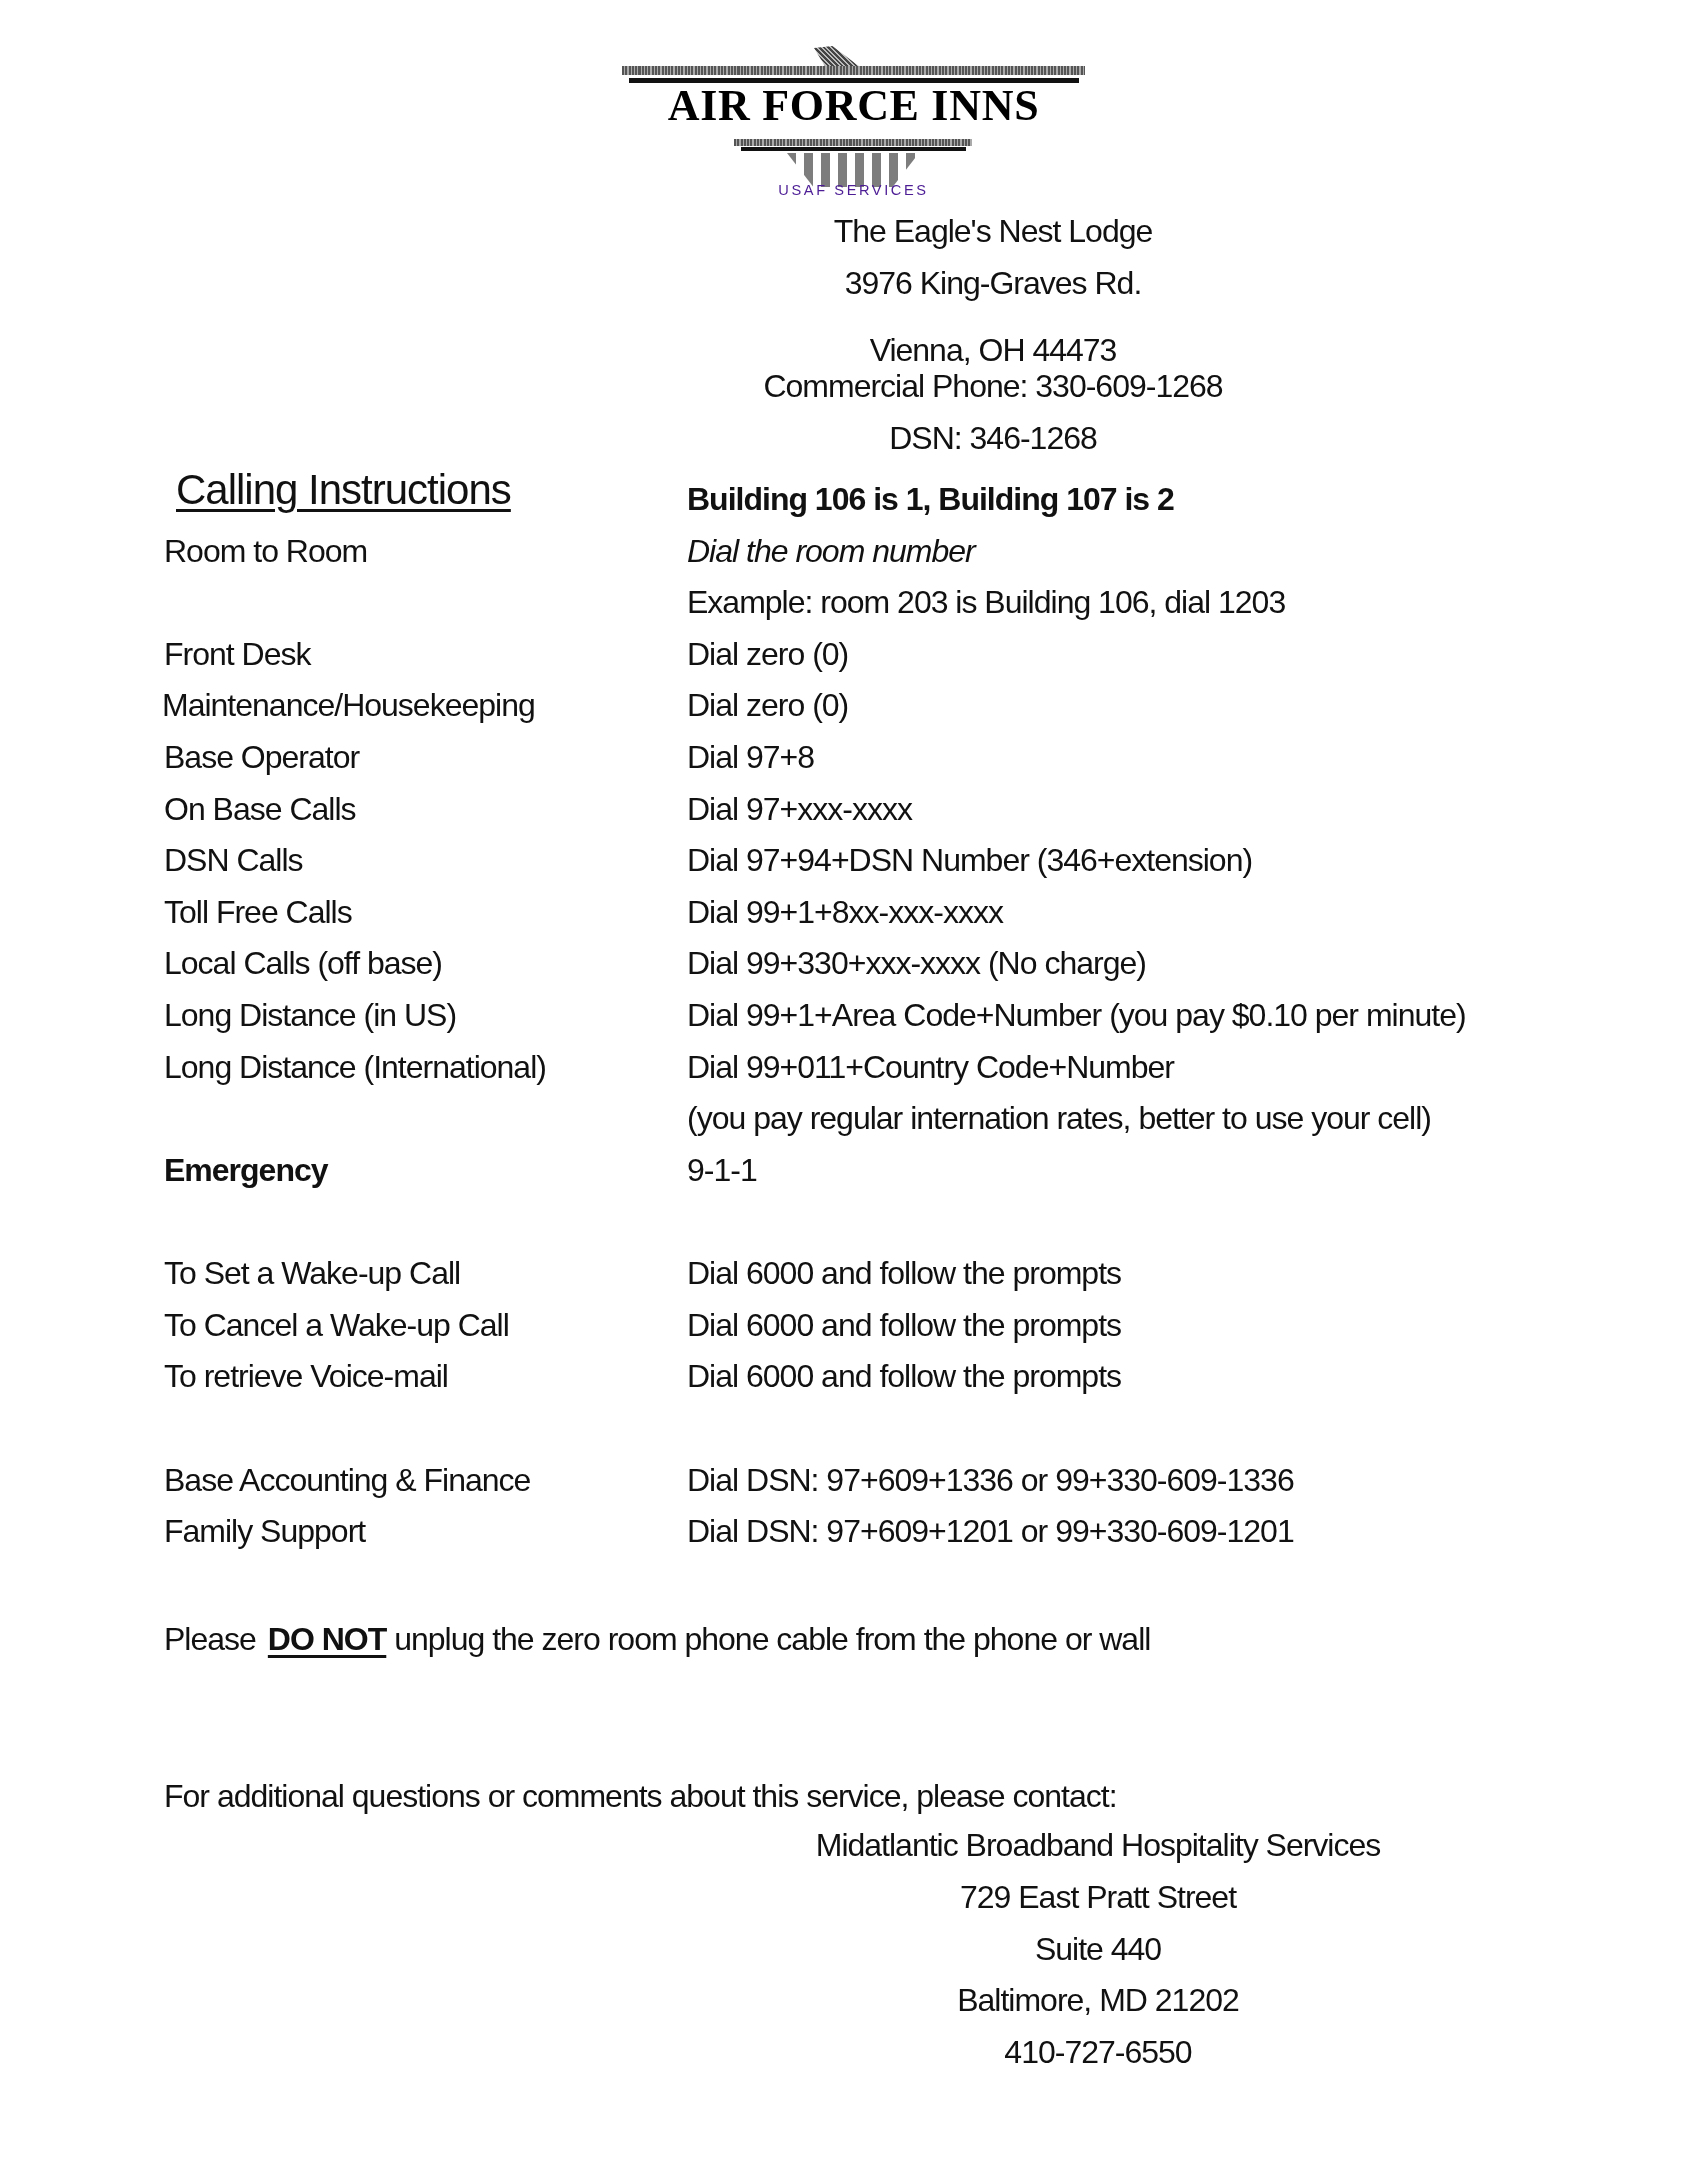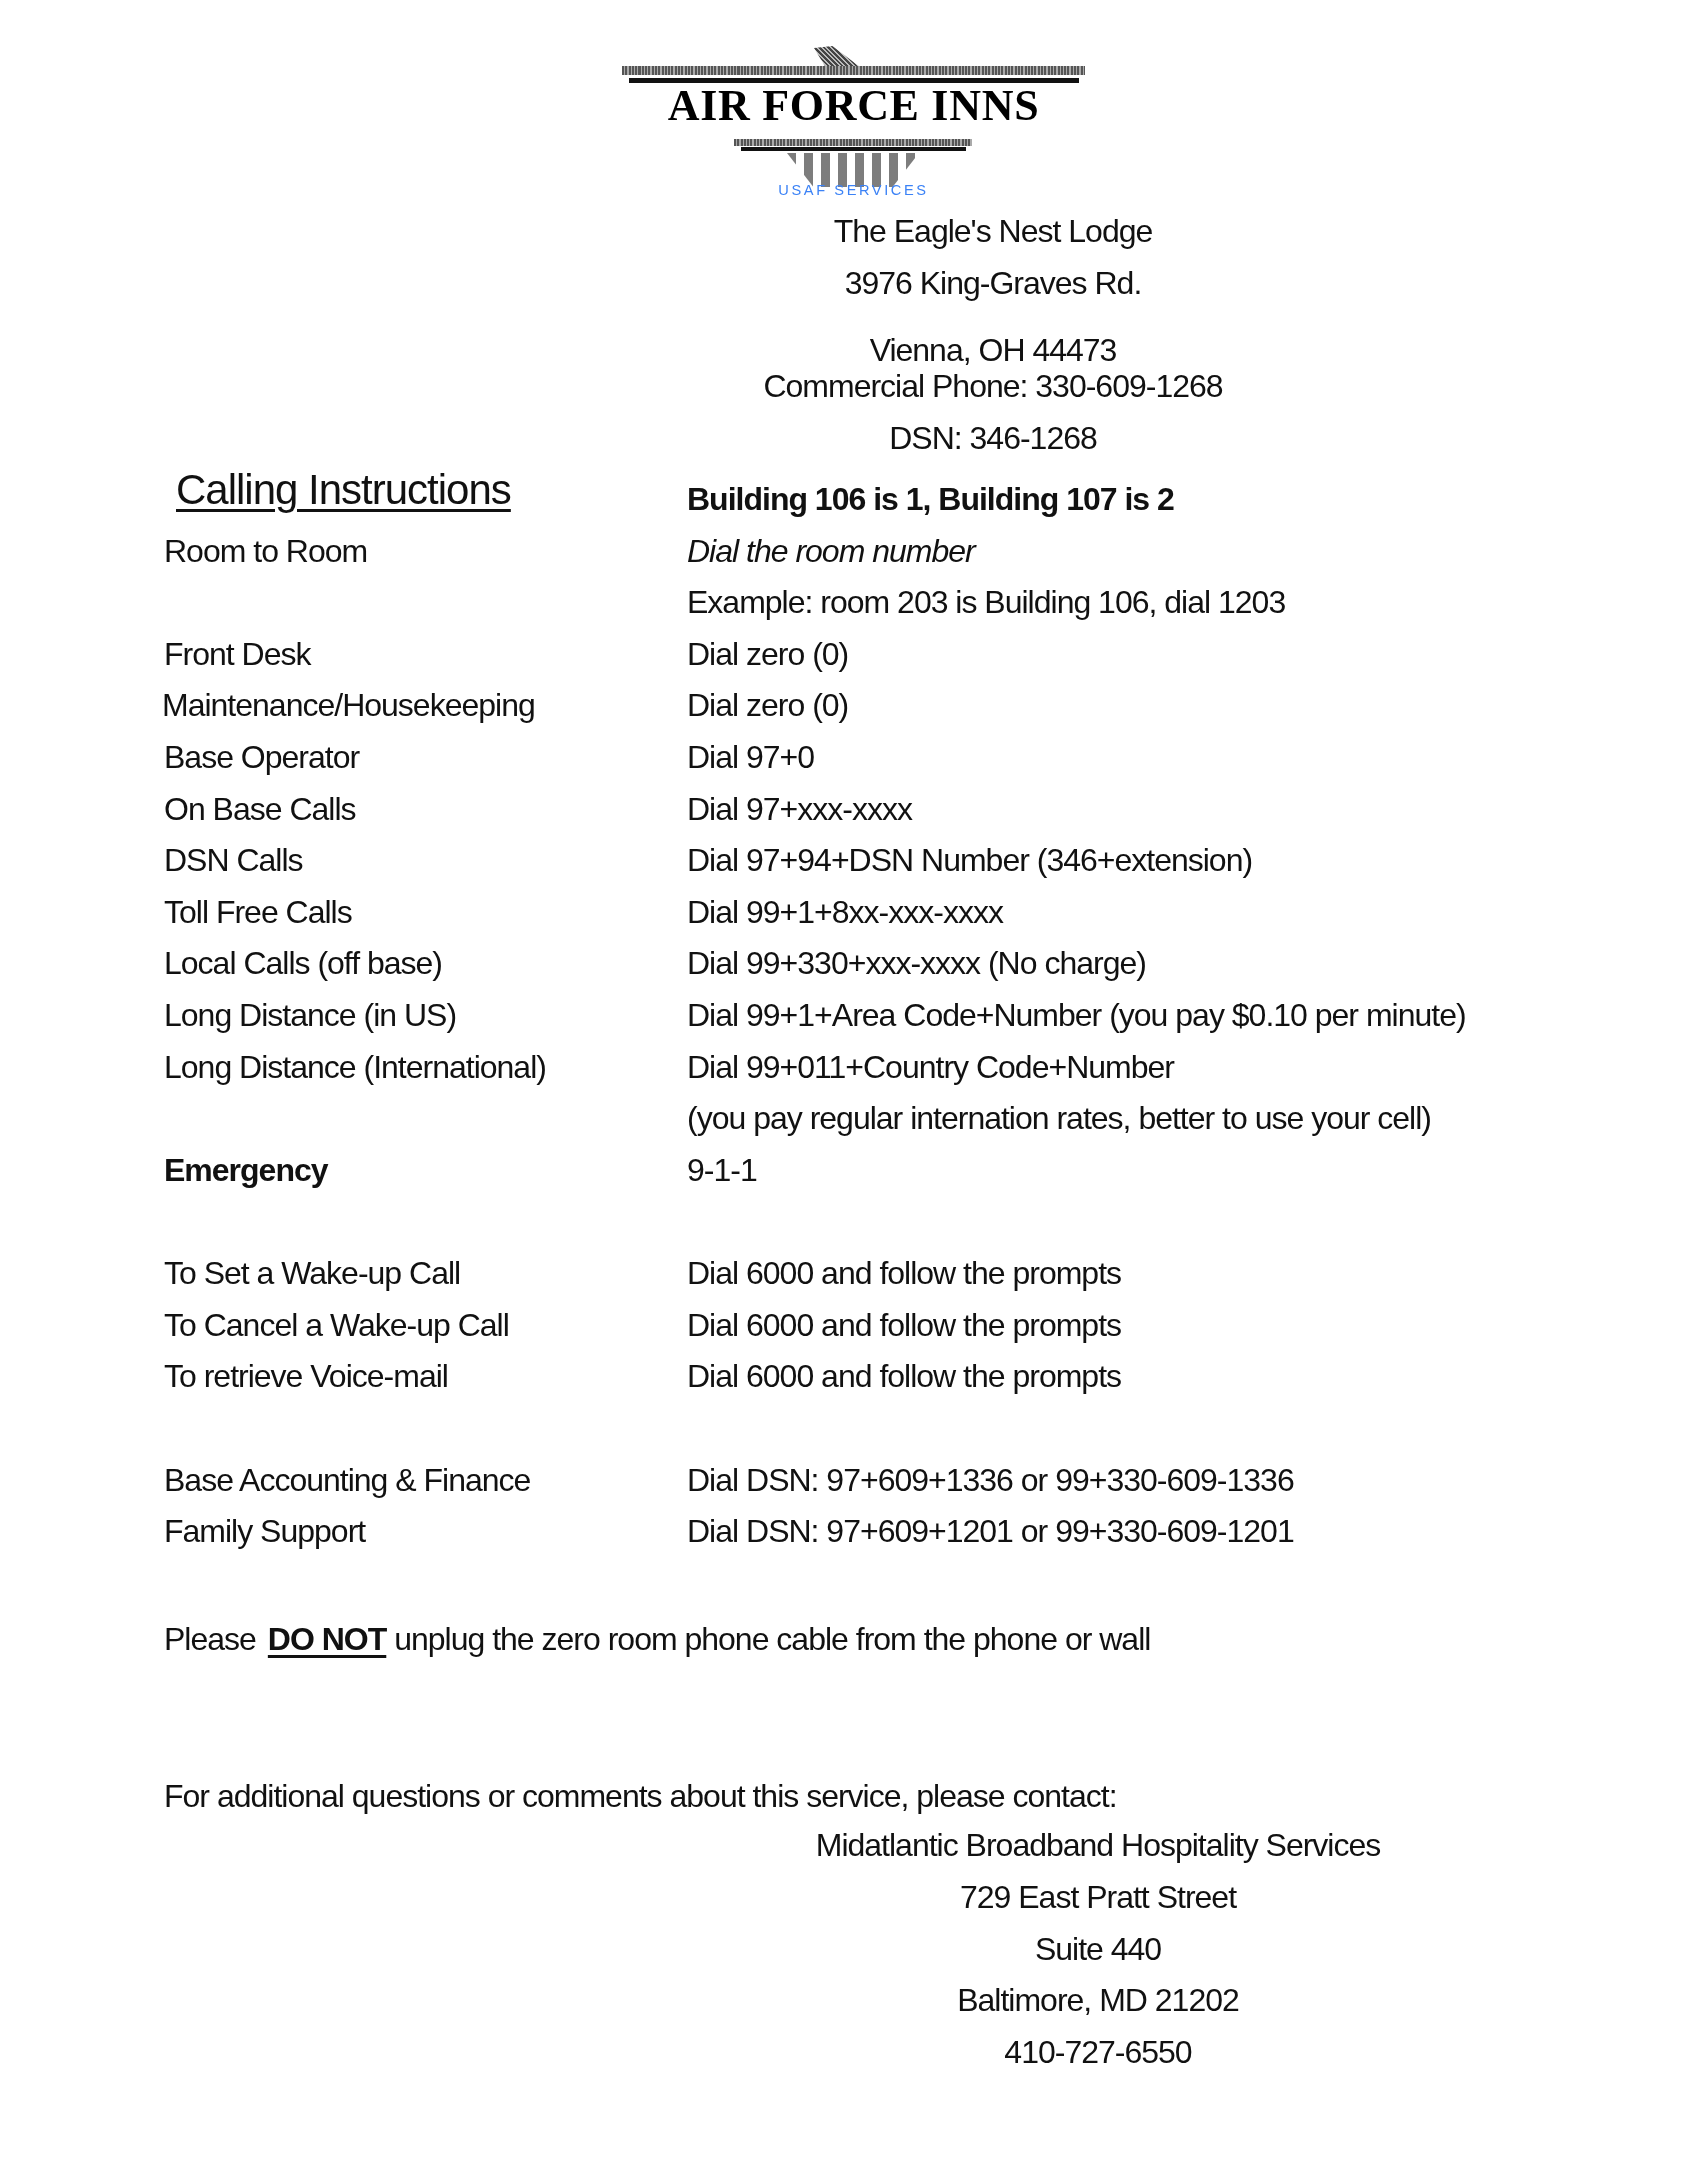--- a/index.html
+++ b/index.html
@@ -20,21 +20,21 @@
   #logo .title { position:absolute; left:0; top:34px; width:463px; text-align:center;
                  font-family:"Liberation Serif", "DejaVu Serif", serif; font-weight:bold;
                  font-size:44px; letter-spacing:0.7px; color:#000000; }
   #logo .bar3 { position:absolute; left:112px; top:93px; width:238px; height:6.6px;
                 background:repeating-linear-gradient(90deg,#555 0 2px,#aaa 2px 3.3px); }
   #logo .bar4 { position:absolute; left:119px; top:101px; width:225px; height:4px; background:#111; }
   #logo .feathers { position:absolute; left:165px; top:107px; width:132px; height:34px;
                     background:repeating-linear-gradient(90deg,#666 0 9.3px,transparent 9.3px 17px);
                     clip-path:polygon(0 0,100% 0,80% 100%,20% 100%); opacity:.85; }
   #logo .sub { position:absolute; left:0; top:136px; width:463px; text-align:center;
-               font-family:"Liberation Sans", sans-serif; font-size:14.6px; letter-spacing:2.6px; color:#3b82f6; }
+               font-family:"Liberation Sans", sans-serif; font-size:14.6px; letter-spacing:2.6px; color:#4c1d95; }
 
   .heading { font-size:42px; text-decoration:underline; text-decoration-thickness:2.6px;
              text-underline-offset:5.3px; letter-spacing:-1px; }
   .bold { font-weight:bold; }
   .u { text-decoration:underline; text-decoration-thickness:2.6px; text-underline-offset:5.3px;margin-left:12px; }
 </style>
 </head>
 <body>
 
 <div id="logo">
@@ -68,21 +68,21 @@
   <div>
     <div class="abs t" style="left:164px; top:628px;">Front Desk</div>
     <div class="abs t" style="left:687px; top:628px;">Dial zero (0)</div>
   </div>
   <div>
     <div class="abs t" style="left:146px; top:679px;margin-left:16px;">Maintenance/Housekeeping</div>
     <div class="abs t" style="left:687px; top:679px;">Dial zero (0)</div>
   </div>
   <div>
     <div class="abs t" style="left:164px; top:731px;">Base Operator</div>
-    <div class="abs t" style="left:687px; top:731px;">Dial 97+0</div>
+    <div class="abs t" style="left:687px; top:731px;">Dial 97+8</div>
   </div>
   <div>
     <div class="abs t" style="left:164px; top:783px;">On Base Calls</div>
     <div class="abs t" style="left:687px; top:783px;">Dial 97+xxx-xxxx</div>
   </div>
   <div>
     <div class="abs t" style="left:164px; top:834px;">DSN Calls</div>
     <div class="abs t" style="left:687px; top:834px;">Dial 97+94+DSN Number (346+extension)</div>
   </div>
   <div>

